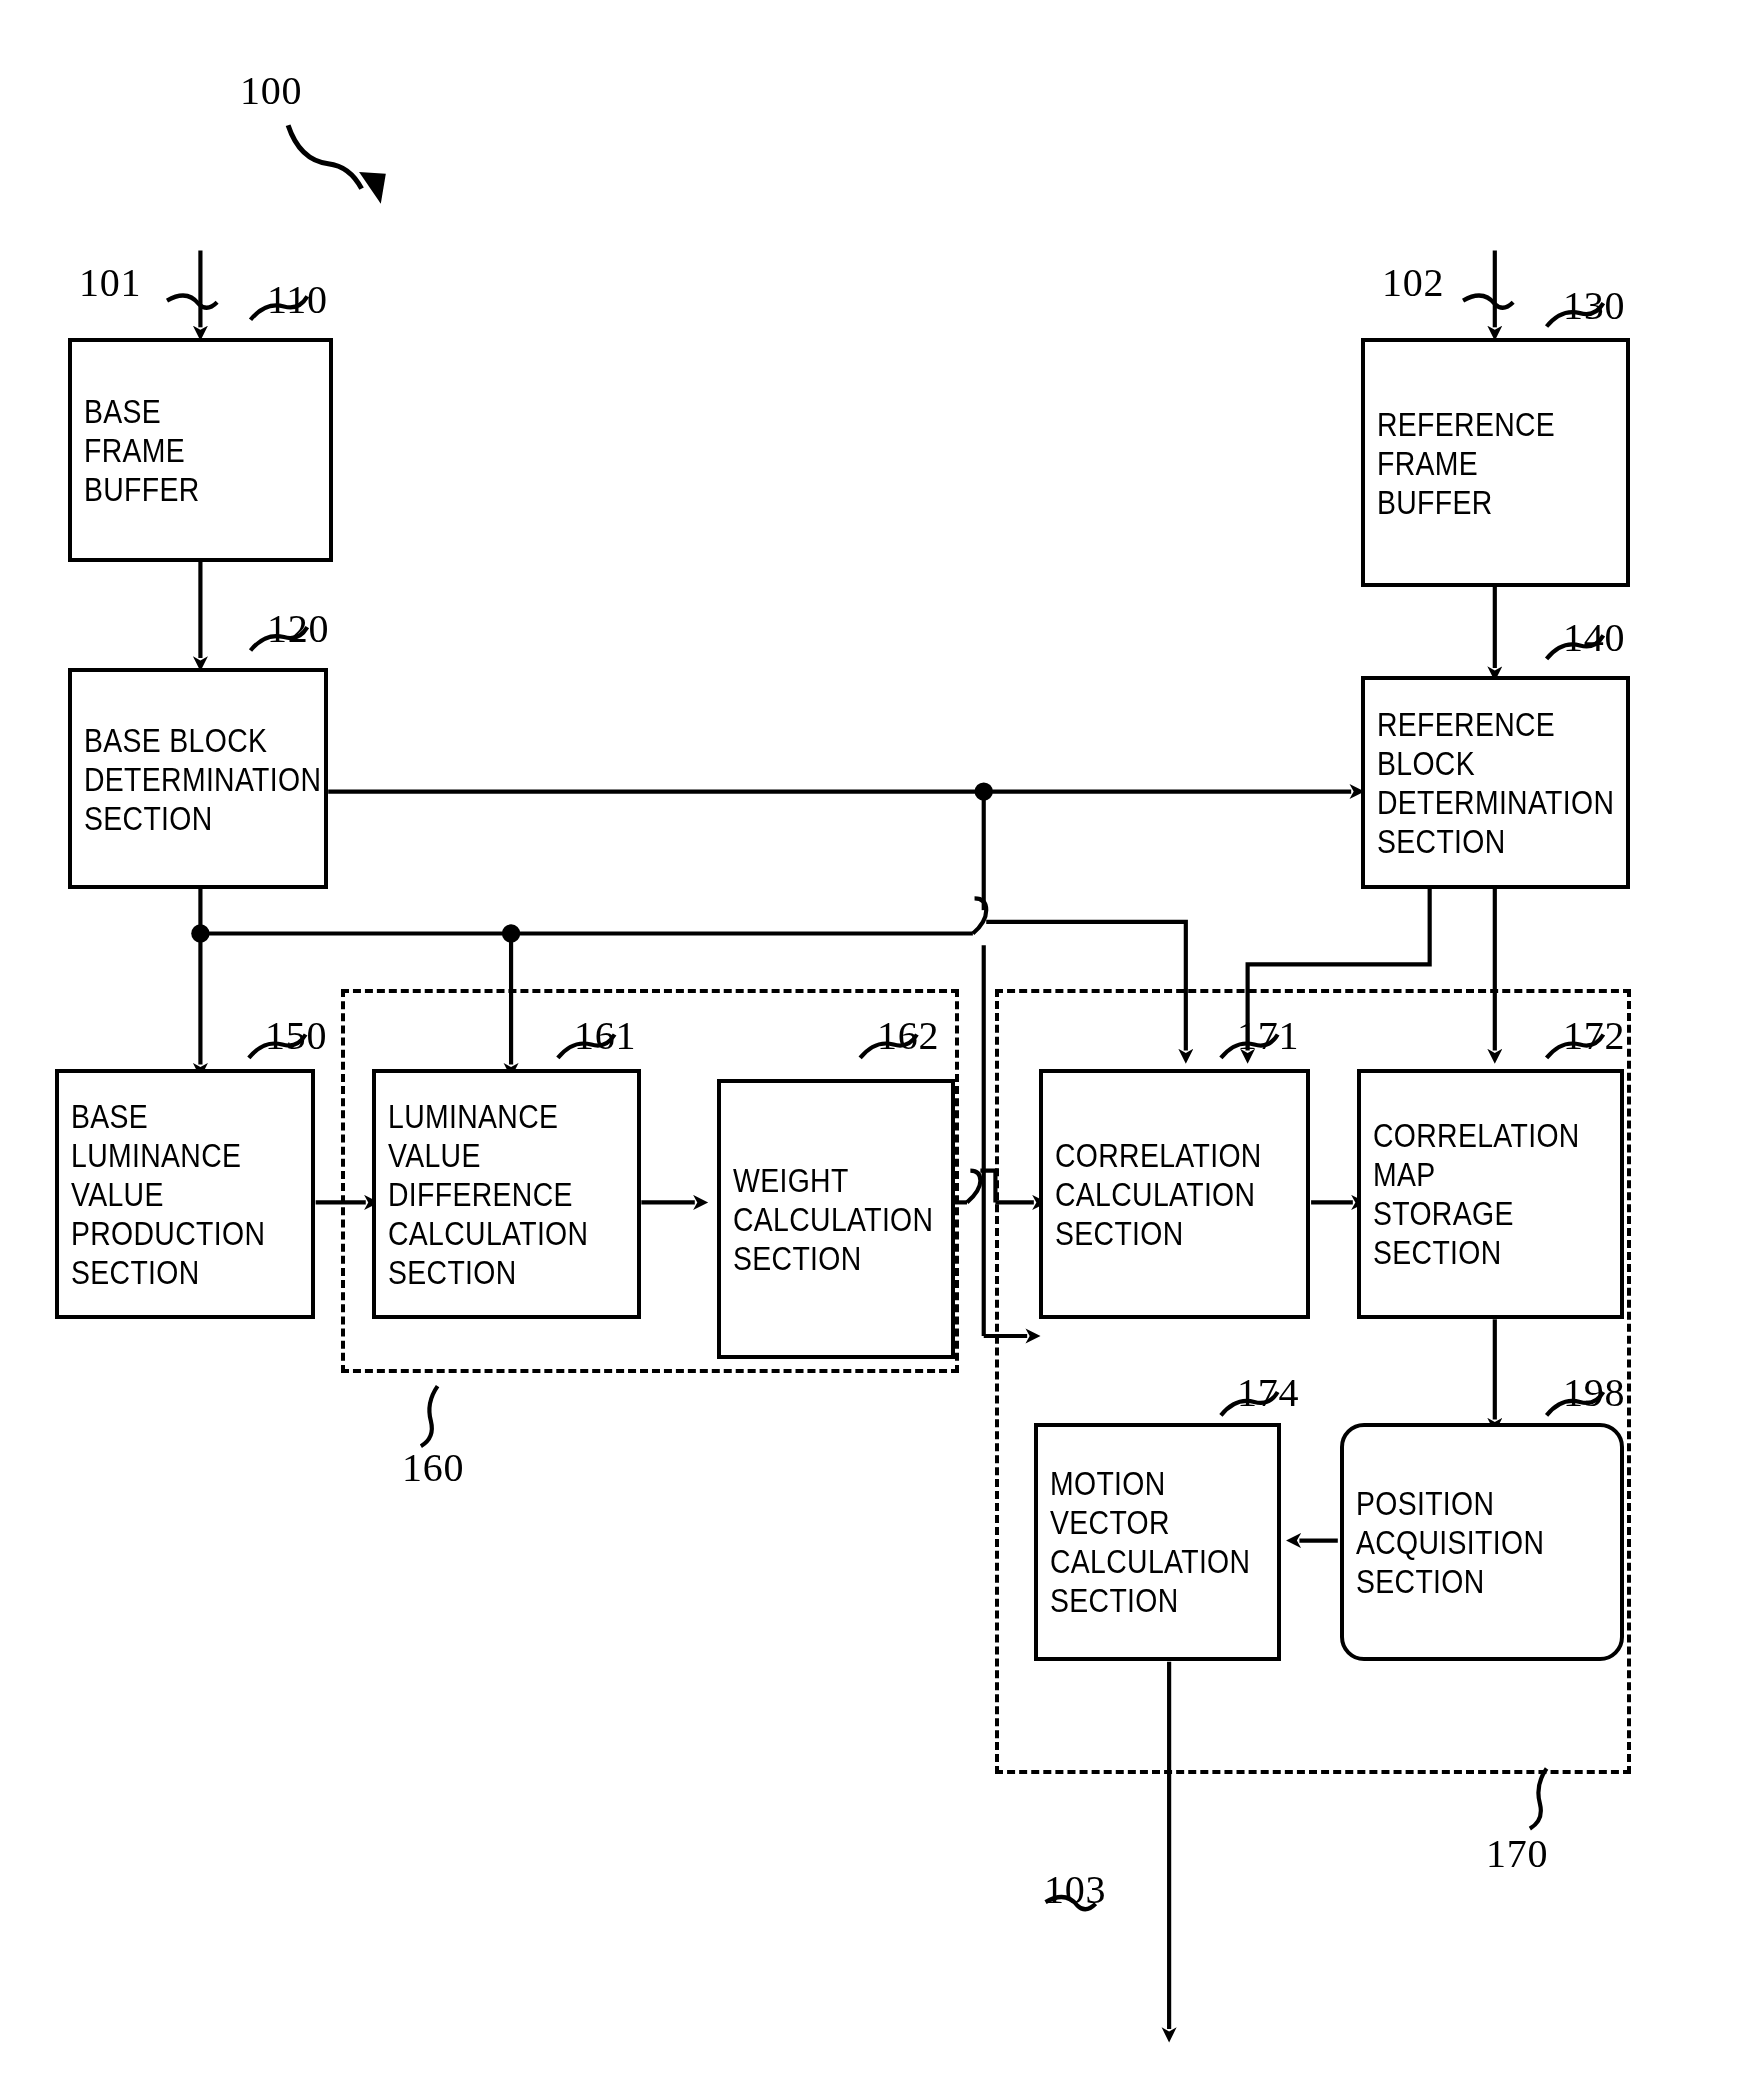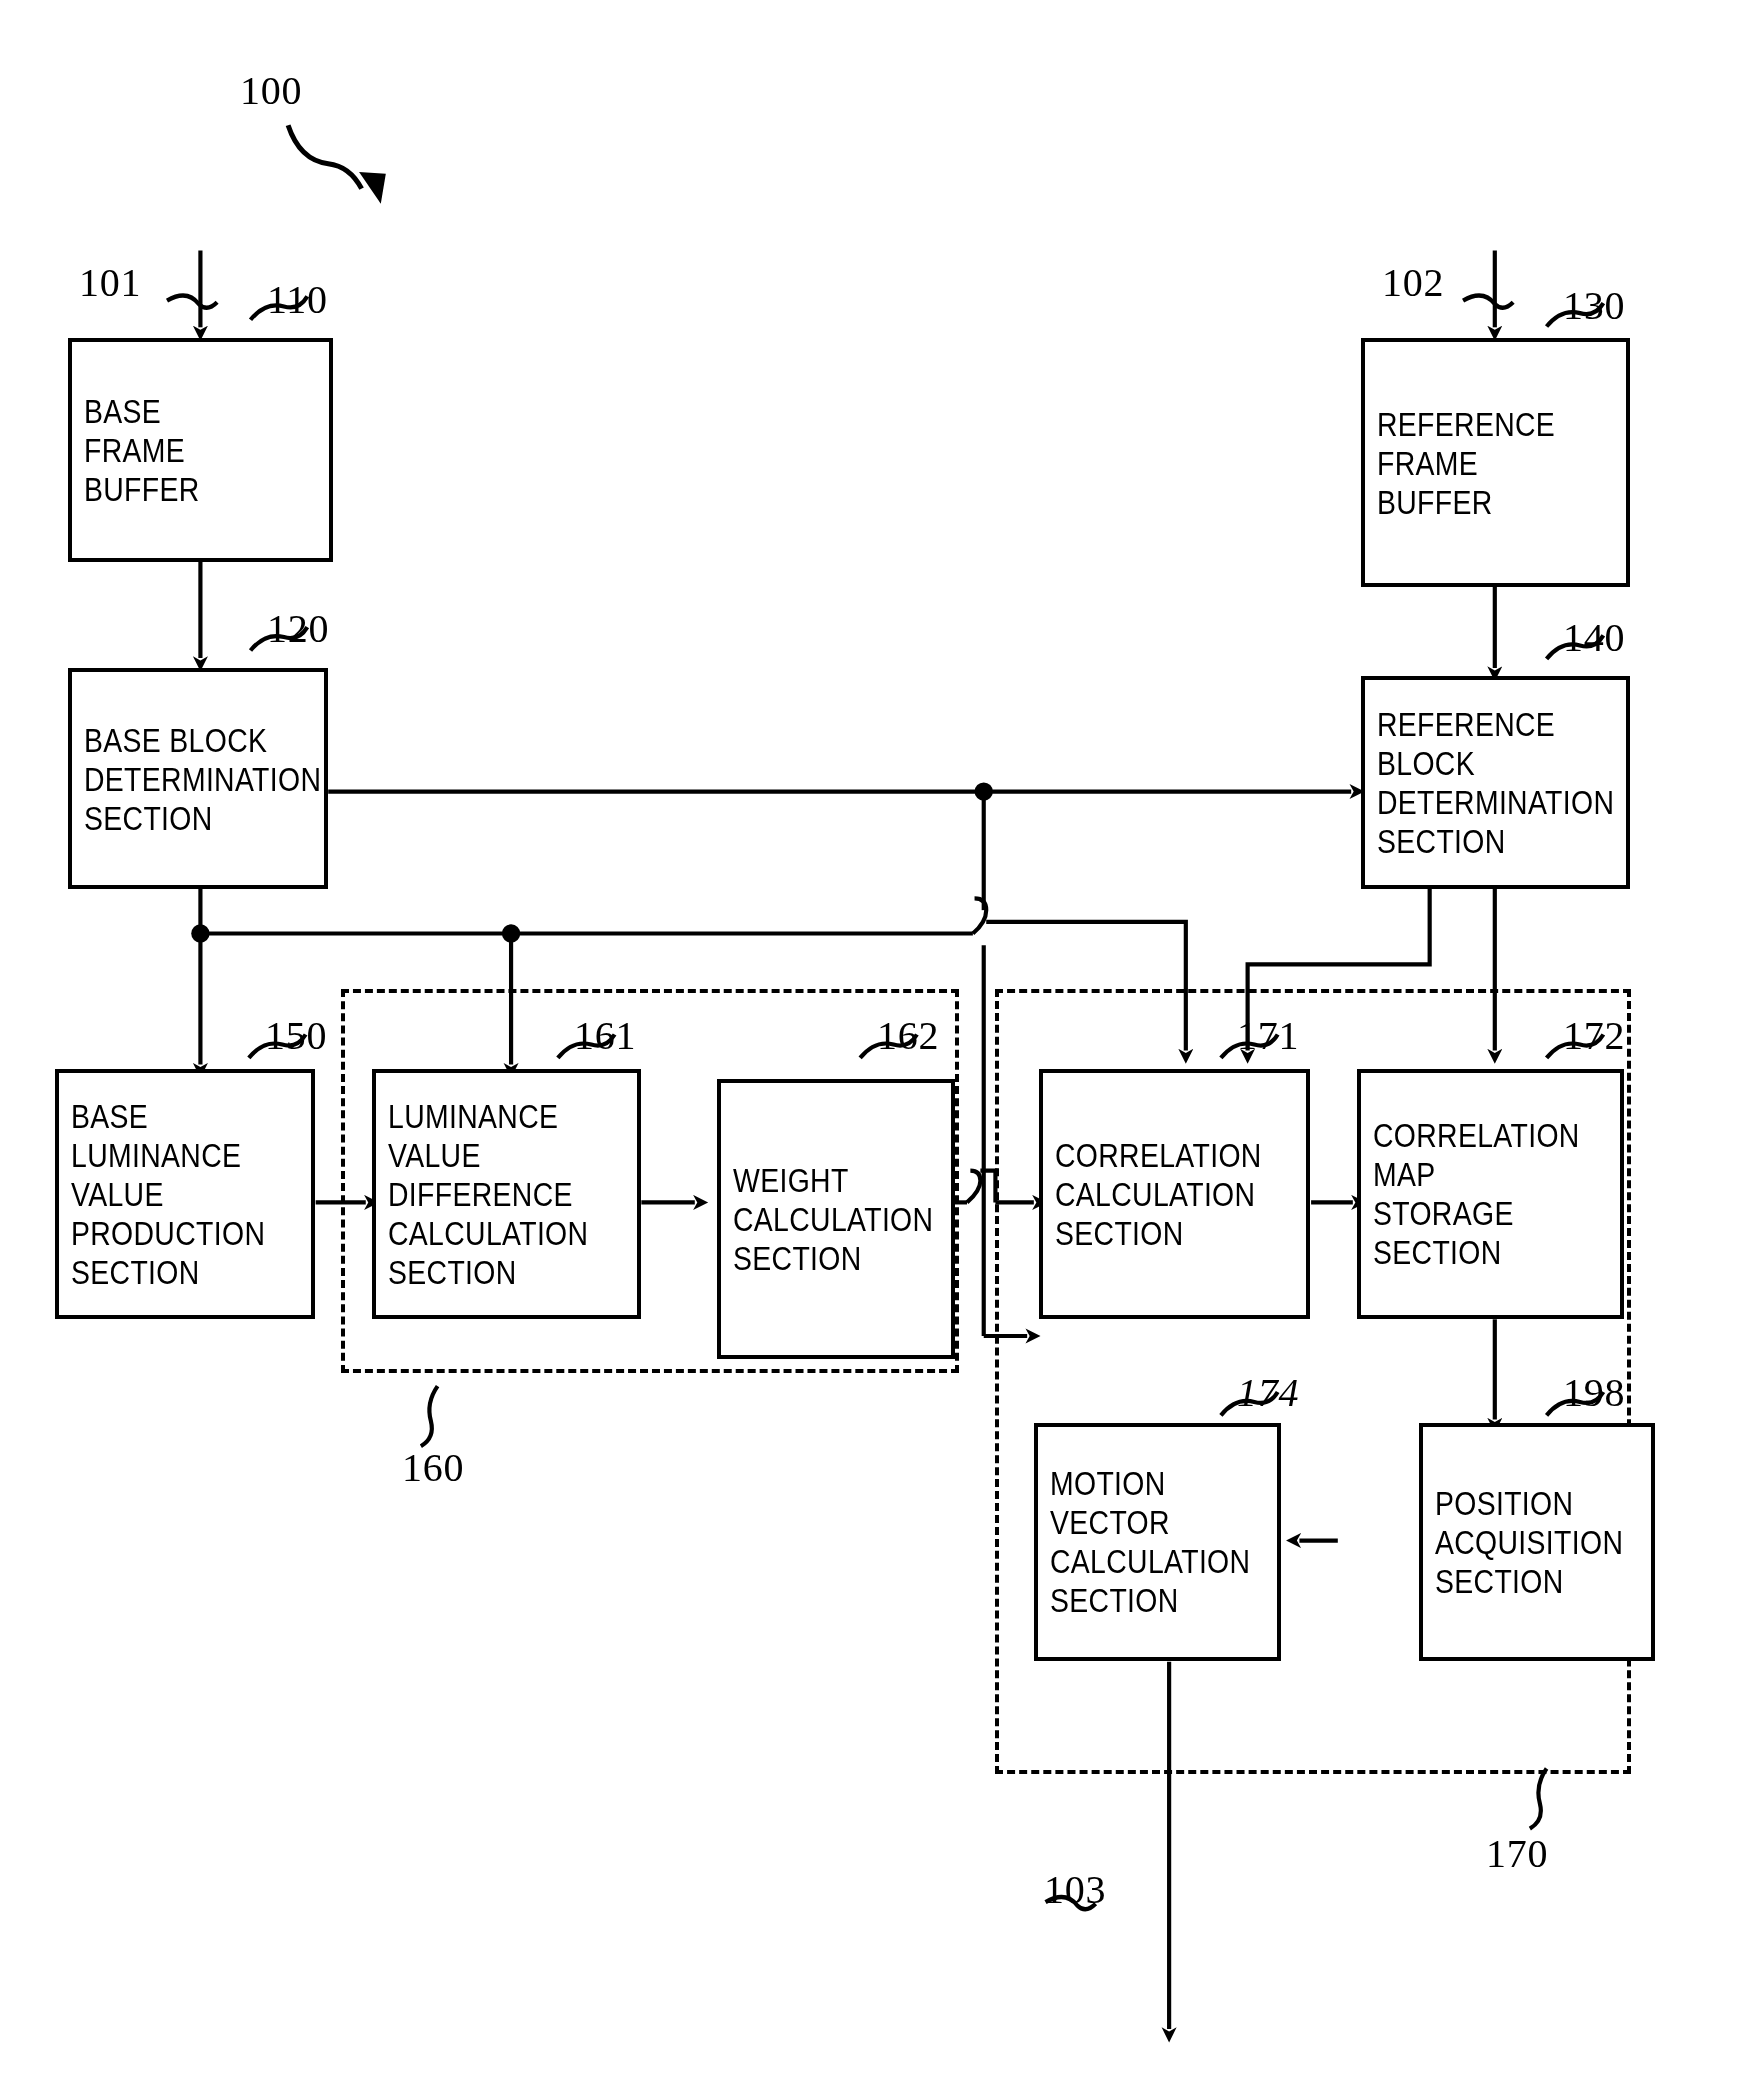--- a/index.html
+++ b/index.html
@@ -170,21 +170,21 @@
 CALCULATION
 SECTION</div>
   </div>
 
   <div class="box vc" style="left:1357px;top:1069px;width:267px;height:250px;">
     <div class="bt">CORRELATION
 MAP STORAGE
 SECTION</div>
   </div>
 
-  <div class="box vc" style="left:1419px;top:1423px;width:236px;height:238px;">
+  <div class="box vc" style="left:1340px;top:1423px;width:284px;height:238px;border-radius:24px;">
     <div class="bt">POSITION
 ACQUISITION
 SECTION</div>
   </div>
 
   <div class="box vc" style="left:1034px;top:1423px;width:247px;height:238px;">
     <div class="bt">MOTION
 VECTOR
 CALCULATION
 SECTION</div>
@@ -201,21 +201,21 @@
   <div class="num" style="left:1563px;top:282px;">130</div>
 
   <div class="num" style="left:1563px;top:614px;">140</div>
 
   <div class="num" style="left:265px;top:1012px;">150</div>
   <div class="num" style="left:574px;top:1012px;">161</div>
   <div class="num" style="left:877px;top:1012px;">162</div>
   <div class="num" style="left:1237px;top:1012px;">171</div>
   <div class="num" style="left:1563px;top:1012px;">172</div>
   <div class="num" style="left:1563px;top:1369px;">198</div>
-  <div class="num" style="left:1237px;top:1369px;font-style:italic;">174</div>
+  <div class="num" style="left:1237px;top:1369px;">174</div>
 
   <div class="num" style="left:402px;top:1444px;">160</div>
   <div class="num" style="left:1486px;top:1830px;">170</div>
 
   <div class="num" style="left:1044px;top:1866px;">103</div>
 
 </div>
 
 
 </body></html>

